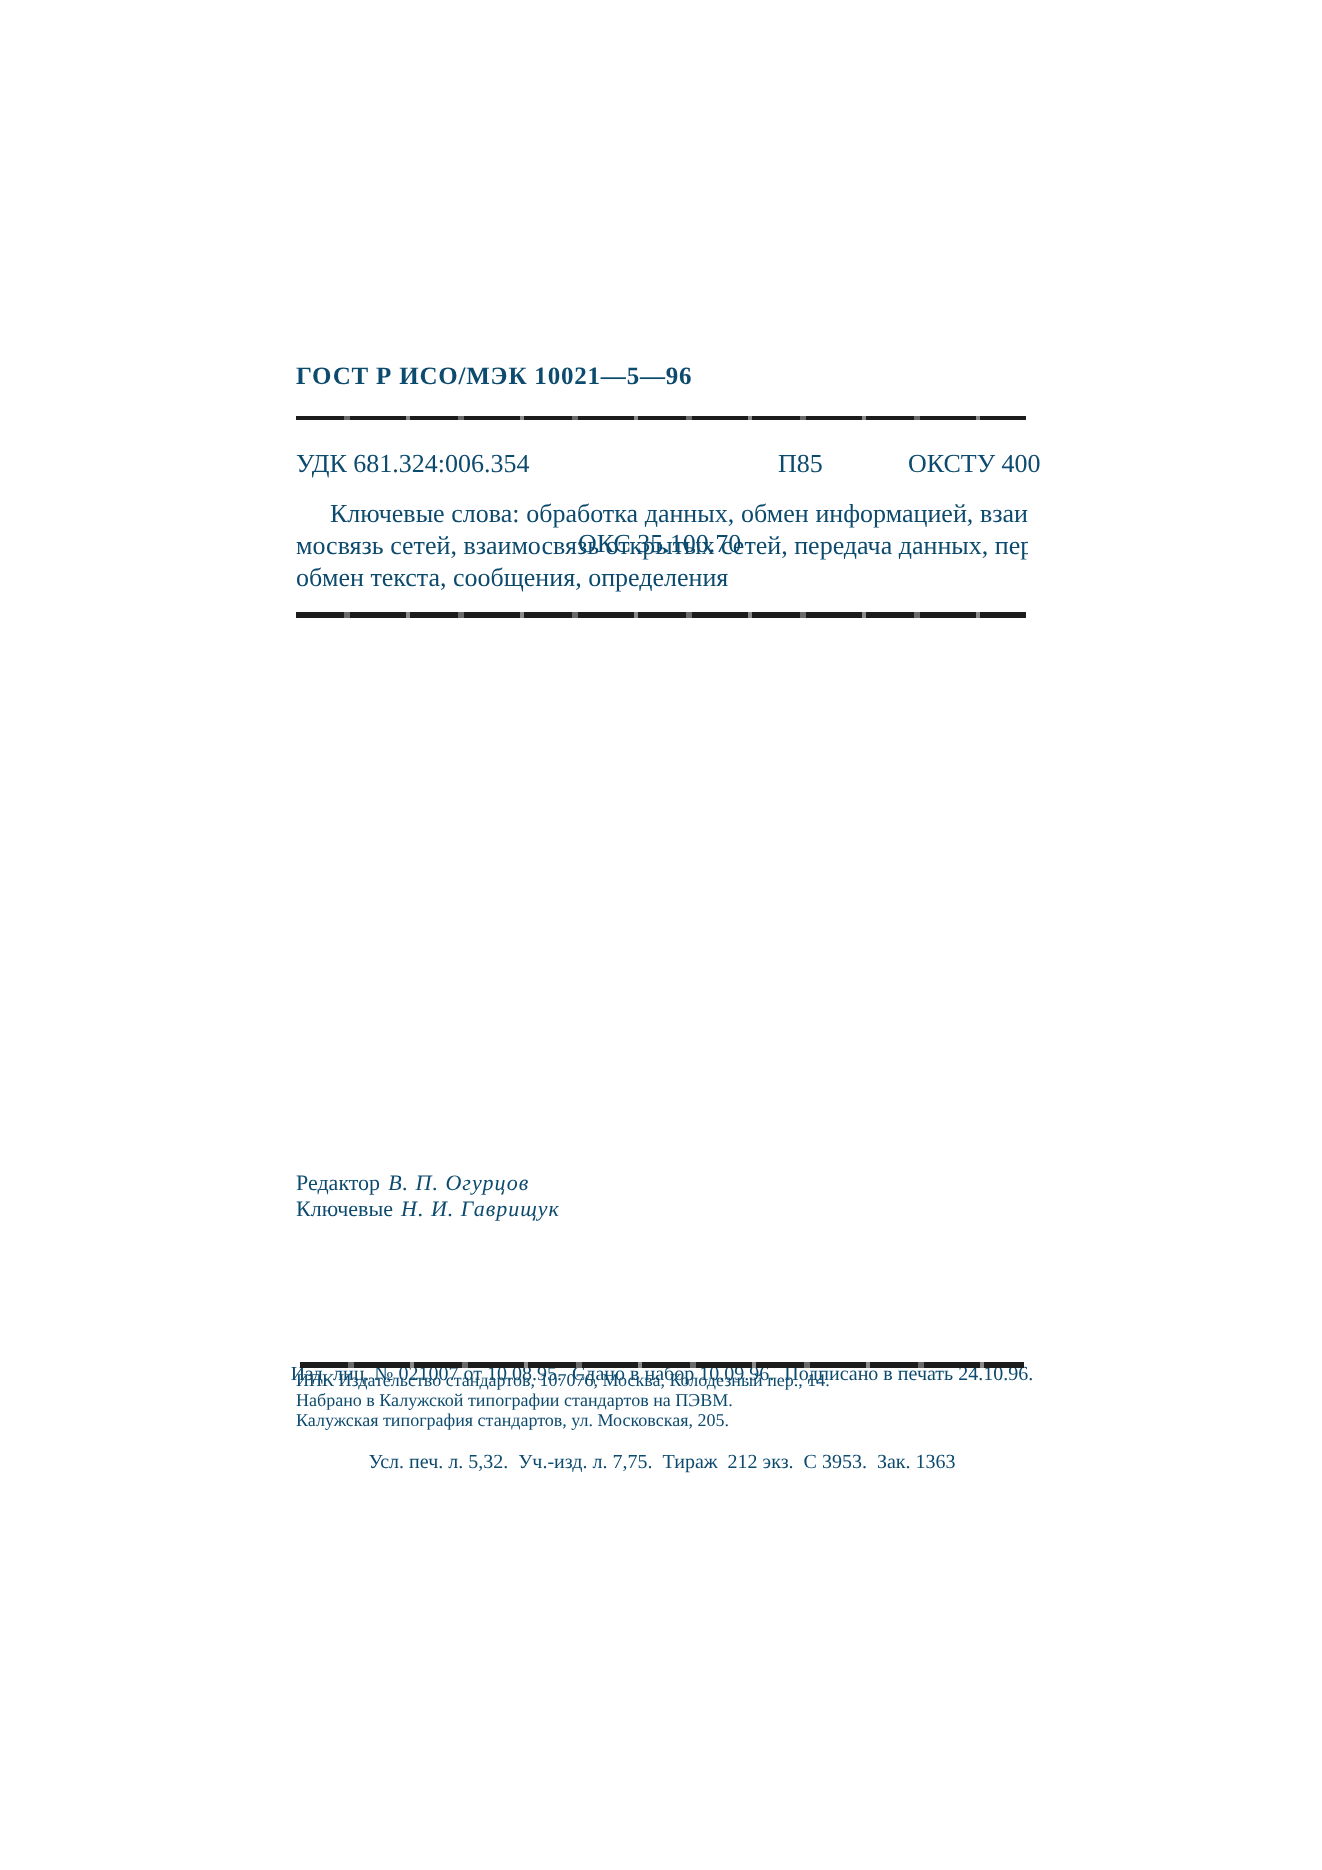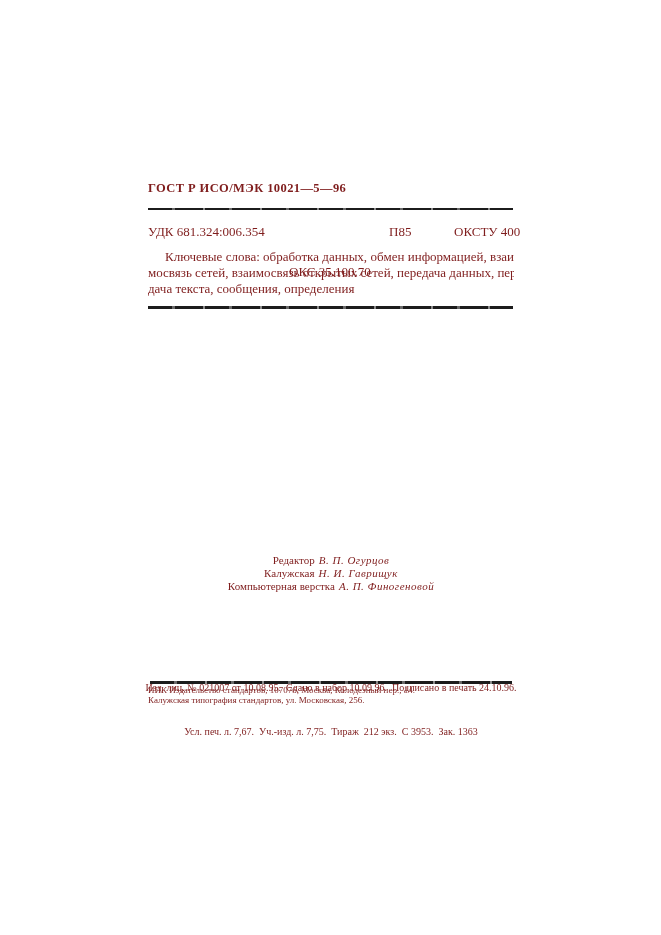--- a/index.html
+++ b/index.html
@@ -1,21 +1,21 @@
 <!DOCTYPE html>
 <html><head>
 <meta charset="utf-8">
 <style>
   html,body{margin:0;padding:0;background:#e8e8e8;}
   .page{
     position:relative;
     width:661px;height:935px;
     background:#ffffff;
     font-family:"Liberation Serif","DejaVu Serif",serif;
-    color:#7f1d1d;
+    color:#0c4a6e;
     overflow:hidden;
     margin:0 auto;
   }
   .abs{position:absolute;}
 
   .std-header{
     left:148px;top:181px;width:366px;
     font-size:12.5px;font-weight:700;letter-spacing:.4px;
     white-space:nowrap;
   }
@@ -37,22 +37,22 @@
 
   .keywords{
     left:148px;top:249px;width:366px;
     font-size:13px;line-height:15.8px;
   }
   .kw-line{text-align:justify;text-align-last:justify;white-space:nowrap;overflow:hidden;}
   .kw-line.first{text-indent:17px;}
   .kw-line.last{text-align-last:left;}
 
   .credits{
-    left:148px;top:554px;width:366px;
-    font-size:11px;line-height:13.2px;text-align:center;
+    left:148px;top:586px;width:366px;
+    font-size:11px;line-height:13.2px;
   }
   .credit-name{font-style:italic;letter-spacing:.5px;margin-left:4px;}
 
   .imprint{
     left:140px;top:652px;width:382px;
     font-size:10px;line-height:14.5px;text-align:center;
     white-space:pre-wrap;
   }
 
   .colophon{
@@ -72,42 +72,40 @@
   <div class="abs udk-row">
     <span class="udk-udk">УДК 681.324:006.354</span>
     <span class="udk-oks">ОКС 35.100.70</span>
     <span class="udk-p">П85</span>
     <span class="udk-okstu">ОКСТУ 400</span>
   </div>
 
   <div class="abs keywords">
     <div class="kw-line first">Ключевые слова: обработка данных, обмен информацией, взаи</div>
     <div class="kw-line">мосвязь сетей, взаимосвязь открытых сетей, передача данных, пере</div>
-    <div class="kw-line last">дача текста, сообщения, определения</div>
+    <div class="kw-line last">обмен текста, сообщения, определения</div>
   </div>
 
   <div class="abs rule rule-2"></div>
 
   <div class="abs credits">
     <div>
       <span>Редактор</span><span class="credit-name">В. П. Огурцов</span>
     </div>
     <div>
-      <span>Калужская</span><span class="credit-name">Н. И. Гаврищук</span>
-    </div>
-    <div>
-      <span>Компьютерная верстка</span><span class="credit-name">А. П. Финогеновой</span>
+      <span>Ключевые</span><span class="credit-name">Н. И. Гаврищук</span>
     </div>
   </div>
 
   <div class="abs imprint">
     <div>Изд. лиц. № 021007 от 10.08.95.  Сдано в набор 10.09.96.  Подписано в печать 24.10.96.</div>
-    <div>Усл. печ. л. 7,67.  Уч.-изд. л. 7,75.  Тираж  212 экз.  С 3953.  Зак. 1363</div>
+    <div>Усл. печ. л. 5,32.  Уч.-изд. л. 7,75.  Тираж  212 экз.  С 3953.  Зак. 1363</div>
   </div>
 
   <div class="abs rule rule-3"></div>
 
   <div class="abs colophon">
     <div>ИПК Издательство стандартов, 107076, Москва, Колодезный пер., 14.</div>
-    <div>Калужская типография стандартов, ул. Московская, 256.</div>
+    <div>Набрано в Калужской типографии стандартов на ПЭВМ.</div>
+    <div>Калужская типография стандартов, ул. Московская, 205.</div>
   </div>
 
 </div>
 
 </body></html>

